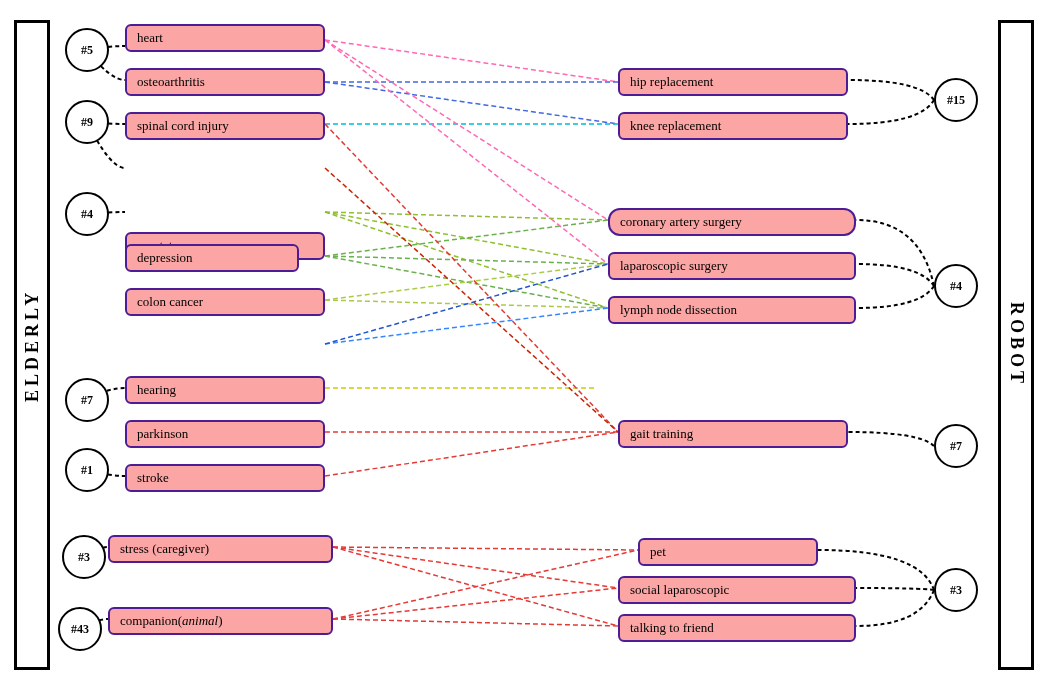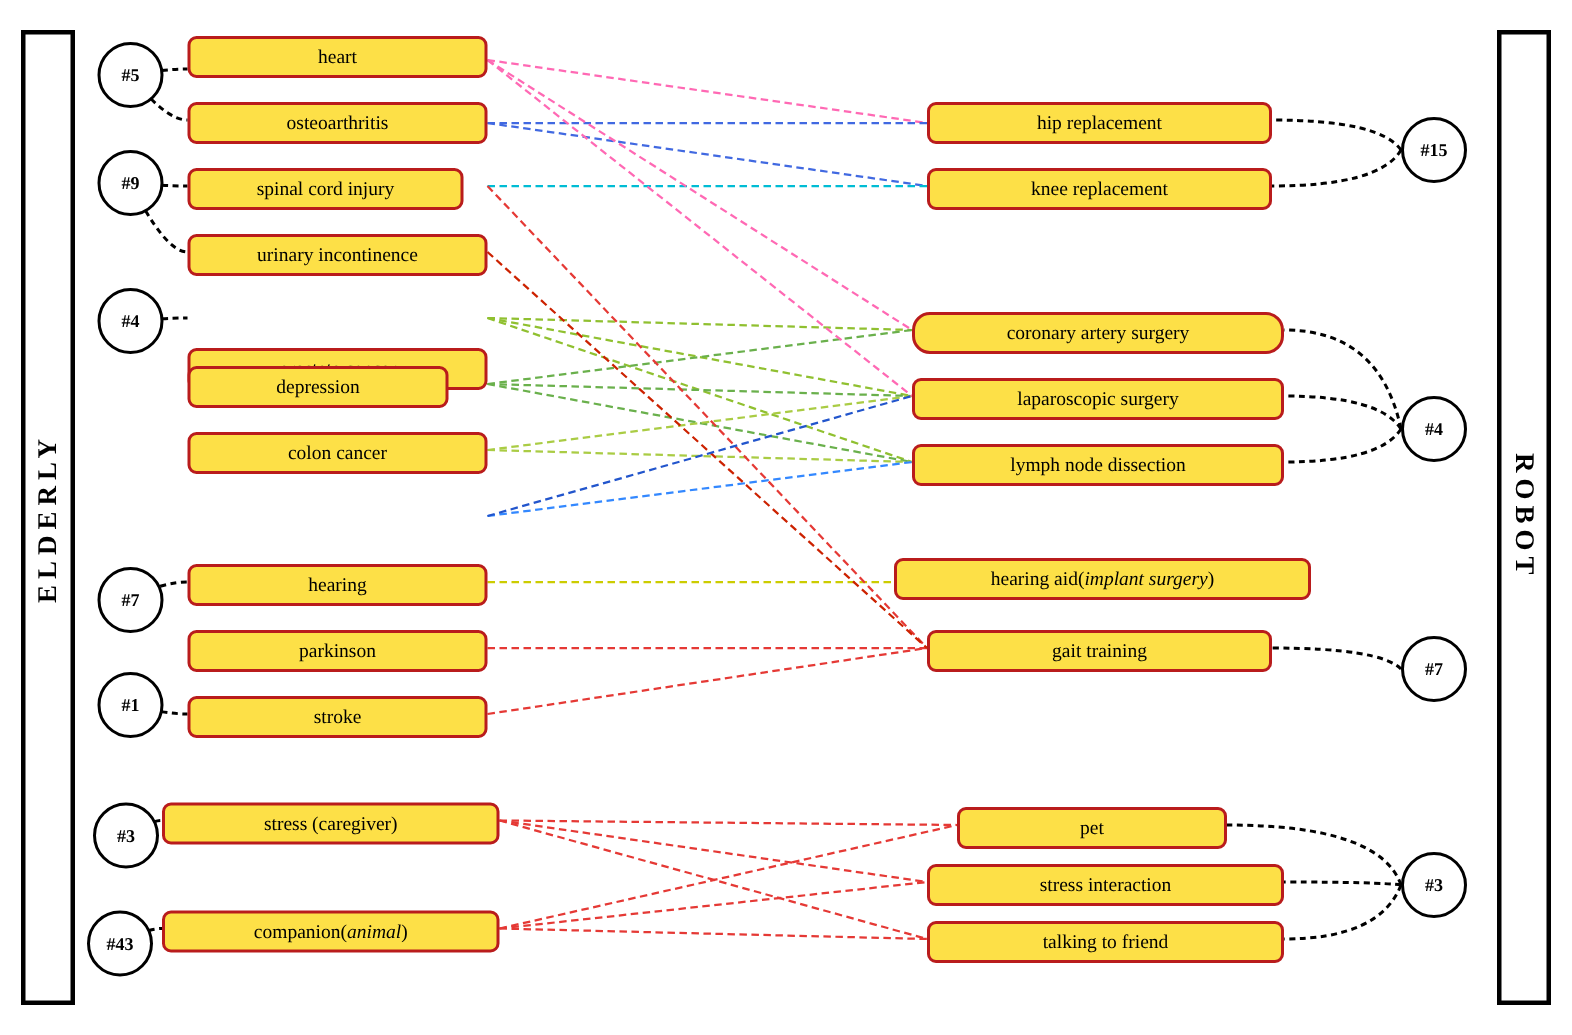--- a/index.html
+++ b/index.html
@@ -52,26 +52,26 @@
       align-items: center;
       justify-content: center;
       font-size: 12px;
       font-weight: bold;
       background: #fff;
       z-index: 10;
     }
     
     .node-box {
       position: absolute;
-      border: 2px solid #b91c1c;
+      border: 2px solid #4c1d95;
       border-radius: 6px;
       padding: 4px 10px;
       font-size: 13px;
-      background: #fde047;
-      text-align: center;
+      background: #fca5a5;
+      text-align: left;
       white-space: nowrap;
       z-index: 10;
     }
     
     .lines-svg {
       position: absolute;
       top: 0;
       left: 0;
       width: 1048px;
       height: 690px;
@@ -123,40 +123,38 @@
     </div>
   <div class="circle" style="top:424px;left:934px;">
       <span>#7</span>
     </div>
   <div class="circle" style="top:568px;left:934px;">
       <span>#3</span>
     </div>
 
   <div class="node-box" style="top:24px;left:125px;width:200px;">heart</div>
   <div class="node-box" style="top:68px;left:125px;width:200px;">osteoarthritis</div>
-  <div class="node-box" style="top:112px;left:125px;width:184px;">spinal cord injury</div>
-  <div class="node-box" style="top:156px;left:125px;width:200px;">urinary incontinence</div>
+  <div class="node-box" style="top:112px;left:125px;width:200px;">spinal cord injury</div>
   <div class="node-box" style="top:200px;left:125px;width:200px;margin-top:32px;">prostate cancer</div>
   <div class="node-box" style="top:244px;left:125px;width:174px;">depression</div>
   <div class="node-box" style="top:288px;left:125px;width:200px;">colon cancer</div>
   <div class="node-box" style="top:376px;left:125px;width:200px;">hearing</div>
   <div class="node-box" style="top:420px;left:125px;width:200px;">parkinson</div>
   <div class="node-box" style="top:464px;left:125px;width:200px;">stroke</div>
   <div class="node-box" style="top:535px;left:108px;width:225px;">stress (caregiver)</div>
   <div class="node-box" style="top:607px;left:108px;width:225px;">companion(<span class="italic">animal</span>)</div>
 
   <div class="node-box" style="top:68px;left:618px;width:230px;">hip replacement</div>
   <div class="node-box" style="top:112px;left:618px;width:230px;">knee replacement</div>
   <div class="node-box" style="top:208px;left:608px;width:248px;border-radius:12px;">coronary artery surgery</div>
   <div class="node-box" style="top:252px;left:608px;width:248px;">laparoscopic surgery</div>
   <div class="node-box" style="top:296px;left:608px;width:248px;">lymph node dissection</div>
-  <div class="node-box" style="top:372px;left:596px;width:278px;">hearing aid(<span class="italic">implant surgery</span>)</div>
   <div class="node-box" style="top:538px;left:638px;width:180px;">pet</div>
   <div class="node-box" style="top:420px;left:618px;width:230px;">gait training</div>
-  <div class="node-box" style="top:576px;left:618px;width:238px;">stress interaction</div>
+  <div class="node-box" style="top:576px;left:618px;width:238px;">social laparoscopic</div>
   <div class="node-box" style="top:614px;left:618px;width:238px;">talking to friend</div>
 
   <svg class="lines-svg">
     <defs>
       
     </defs>
 
     <path d="M 87 50 Q 110 46 125 46" fill="none" stroke="#000" stroke-width="2" stroke-dasharray="4,3"></path>
     <path d="M 87 50 Q 110 80 125 80" fill="none" stroke="#000" stroke-width="2" stroke-dasharray="4,3"></path>
     <path d="M 87 50 Q 75 50 75 50" fill="none" stroke="#000" stroke-width="2" stroke-dasharray="4,3"></path>

